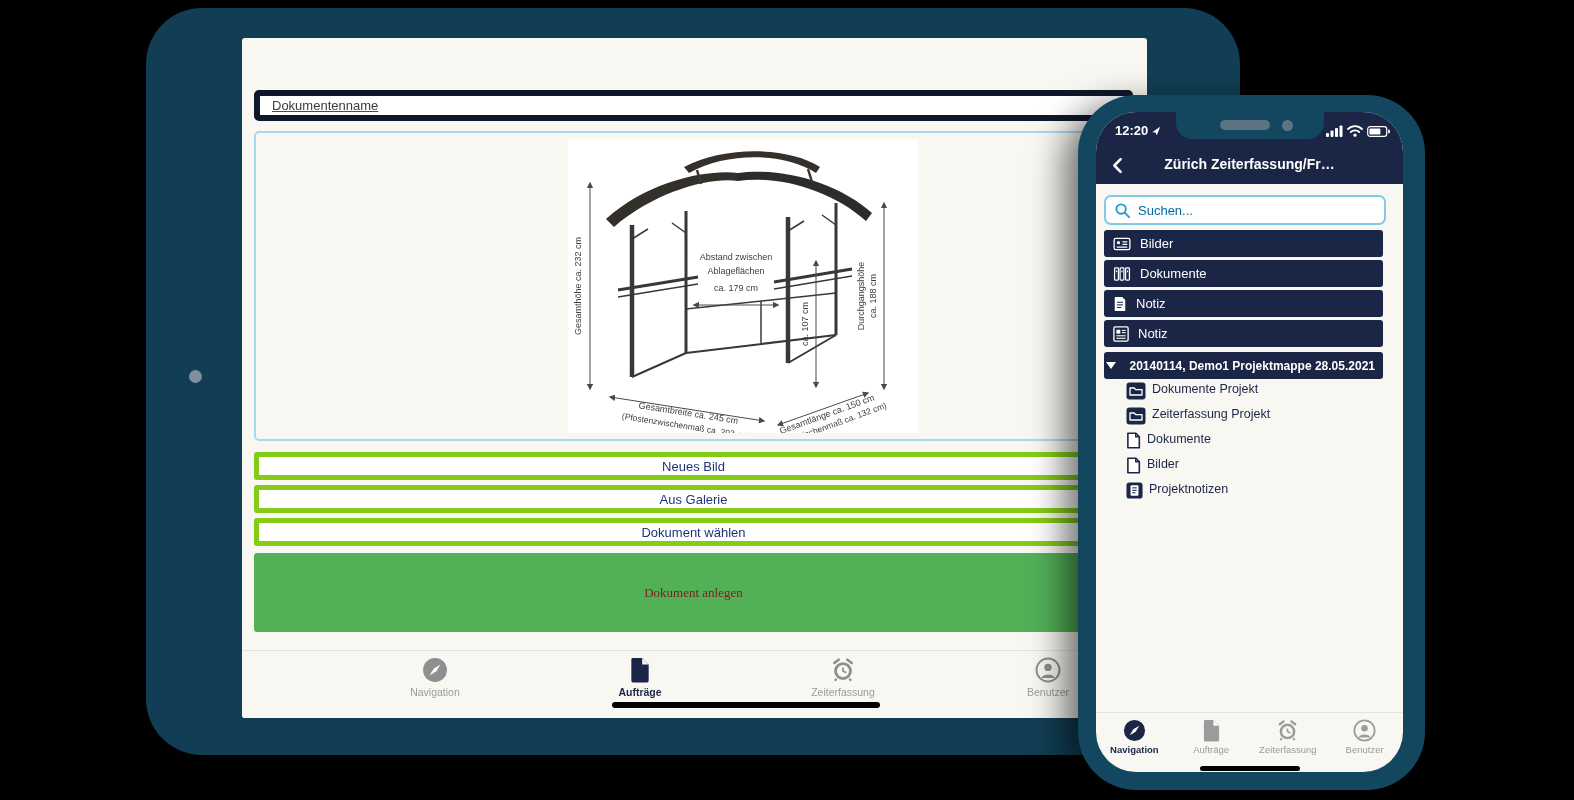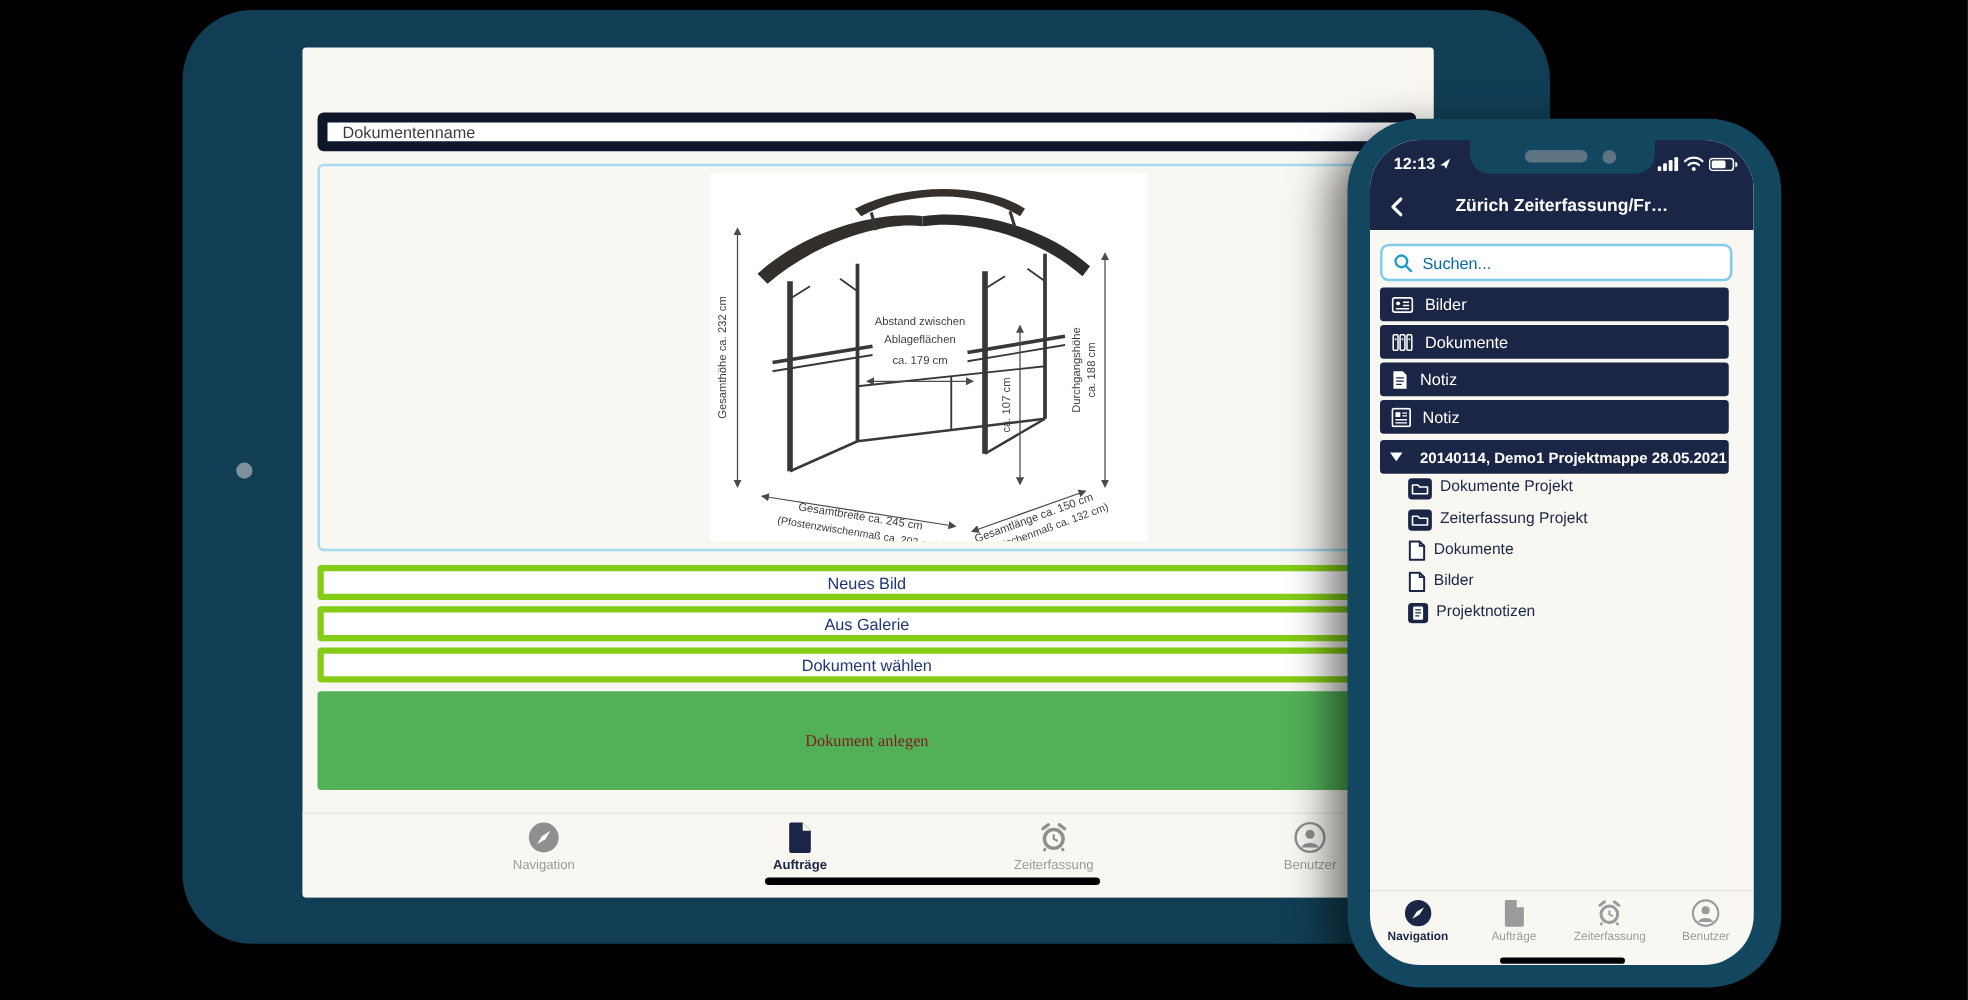--- a/index.html
+++ b/index.html
@@ -12,23 +12,23 @@
   .tablet-cam { position:absolute; left:43px; top:362px; width:13px; height:13px;
                 border-radius:50%; background:#7e909b; }
   .tablet-screen { position:absolute; left:96px; top:30px; width:905px; height:680px;
                    background:#f8f7f2; border-radius:3px; overflow:hidden; }
   .t-header { position:absolute; left:0; top:0; right:0; height:40px; background:#1b2647;
               display:flex; align-items:center; justify-content:center; }
   .t-title { color:#fff; font-weight:bold; font-size:15px; letter-spacing:.2px; }
   .t-back { position:absolute; left:12px; top:8px; width:24px; height:24px; cursor:pointer;
             display:flex; align-items:center; justify-content:center; }
   .doc-input { position:absolute; left:12px; top:52px; width:879px; height:31px;
-               border:8px solid #0f172a; border-radius:5px; background:#fff;
-               font-size:13px; padding:0 12px; color:#0f172a; outline:none;
-               font-family:"Liberation Sans",sans-serif; }
+               border:6px solid #0f172a; border-radius:5px; background:#fff;
+               font-size:13px; padding:0 12px; color:#b91c1c; outline:none;
+               font-family:"Liberation Sans",sans-serif;text-decoration:underline; }
   .doc-input::placeholder { color:#3c3c3c; opacity:1; }
   .image-panel { position:absolute; left:12px; top:93px; width:879px; height:310px;
                  border:2px solid #a5daf0; border-radius:5px; }
   .drawing-card { position:absolute; left:312px; top:6px; width:350px; height:294px; background:#fff; }
   .t-action { position:absolute; left:12px; width:879px; height:28px; background:#fff;
               border:5px solid #84cc16; border-radius:3px; color:#1e3676; font-size:13px;
               display:flex; align-items:center; justify-content:center; cursor:pointer; }
   .t-action.a1 { top:414px; } .t-action.a2 { top:447px; } .t-action.a3 { top:480px; }
   .green-btn { position:absolute; left:12px; top:515px; width:879px; height:79px;
                background:#52b157; border-radius:3px; color:#7f1d1d; font-size:13px;
@@ -67,21 +67,21 @@
                 background:#fff; border:2px solid #7fcbe9; border-radius:7px;
                 display:flex; align-items:center; padding:0 9px; gap:8px; cursor:text; }
   .search-box span { font-size:13px; color:#0369a1; }
   .p-btn { position:absolute; left:8px; width:279px; height:27px; background:#1b2647;
            border-radius:3px; display:flex; align-items:center; padding:0 9px; gap:9px;
            cursor:pointer; }
   .p-btn span { color:#fff; font-size:13px; }
   .p-btn.b1 { top:118px; } .p-btn.b2 { top:148px; } .p-btn.b3 { top:178px; } .p-btn.b4 { top:208px; }
   .project-row { position:absolute; left:8px; top:240px; width:279px; height:27px;
                  background:#1b2647; border-radius:3px; display:flex; align-items:center;
-                 padding:0 8px; gap:7px; cursor:pointer; }
+                 padding:0 8px; gap:7px; cursor:pointer;justify-content:flex-end; }
   .project-row .caret { width:0; height:0; border-left:5px solid transparent;
                  border-right:5px solid transparent; border-top:7px solid #fff; }
   .project-row span { color:#fff; font-size:12px; font-weight:bold; white-space:nowrap; }
   .tree-item { position:absolute; left:30px; height:22px; display:flex; align-items:flex-start;
                gap:6px; cursor:pointer; }
   .tree-item span { font-size:12.5px; color:#1b2647; }
   .tree-item.ti1 { top:270px; } .tree-item.ti2 { top:295px; } .tree-item.ti3 { top:320px; }
   .tree-item.ti4 { top:345px; } .tree-item.ti5 { top:370px; }
   .p-tabbar { position:absolute; left:0; right:0; top:600px; height:60px;
               border-top:1px solid #e3e3dd; display:flex; }
@@ -220,21 +220,21 @@
       <div class="t-home"></div>
     </div>
   </div>
 </div>
 
 <div class="phone">
   <div class="phone-screen">
 
     <div class="p-top">
       <div class="p-time">
-        <span>12:13</span>
+        <span>12:20</span>
         <svg width="10" height="10" viewBox="0 0 12 12">
             <path d="M1.5 7.5 L11 1 L7 11 L5.4 7.9 Z" fill="#fff"></path>
           </svg>
       </div>
       <div class="p-status">
         <svg width="17" height="12" viewBox="0 0 17 12">
             <rect x="0" y="8" width="3" height="4" rx="1" fill="#fff"></rect>
             <rect x="4.5" y="5.5" width="3" height="6.5" rx="1" fill="#fff"></rect>
             <rect x="9" y="3" width="3" height="9" rx="1" fill="#fff"></rect>
             <rect x="13.5" y="0.5" width="3" height="11.5" rx="1" fill="#fff"></rect>

